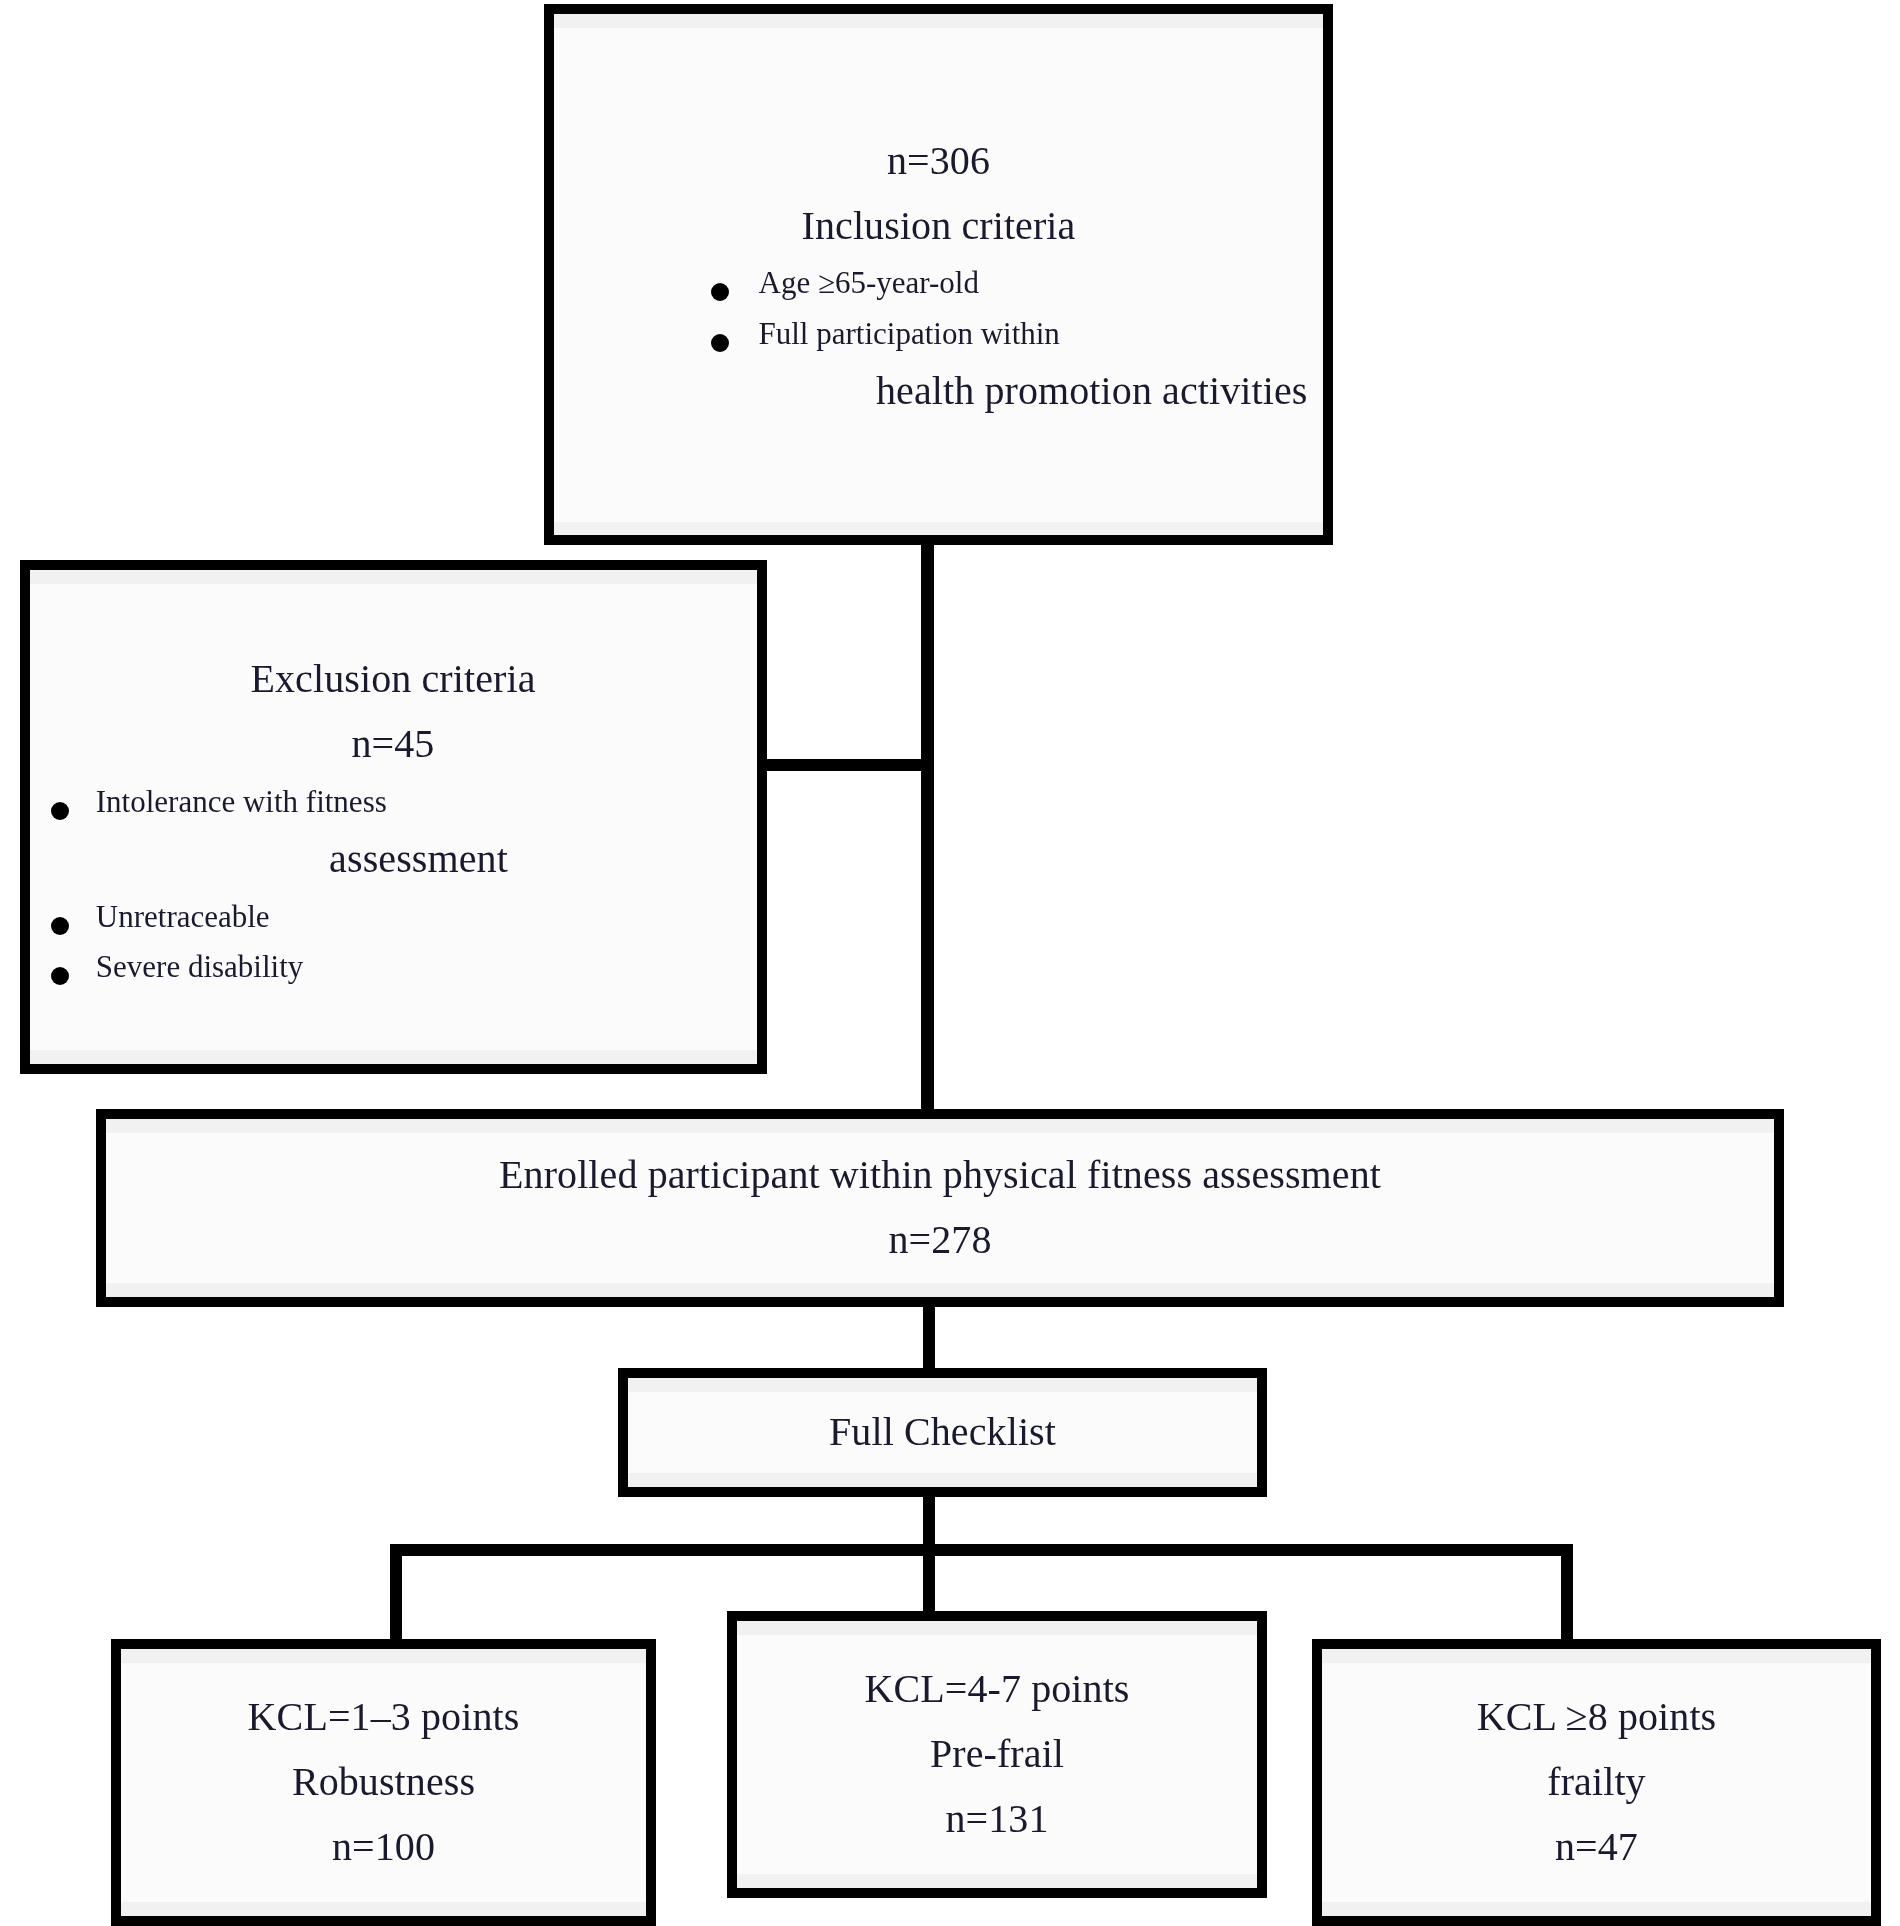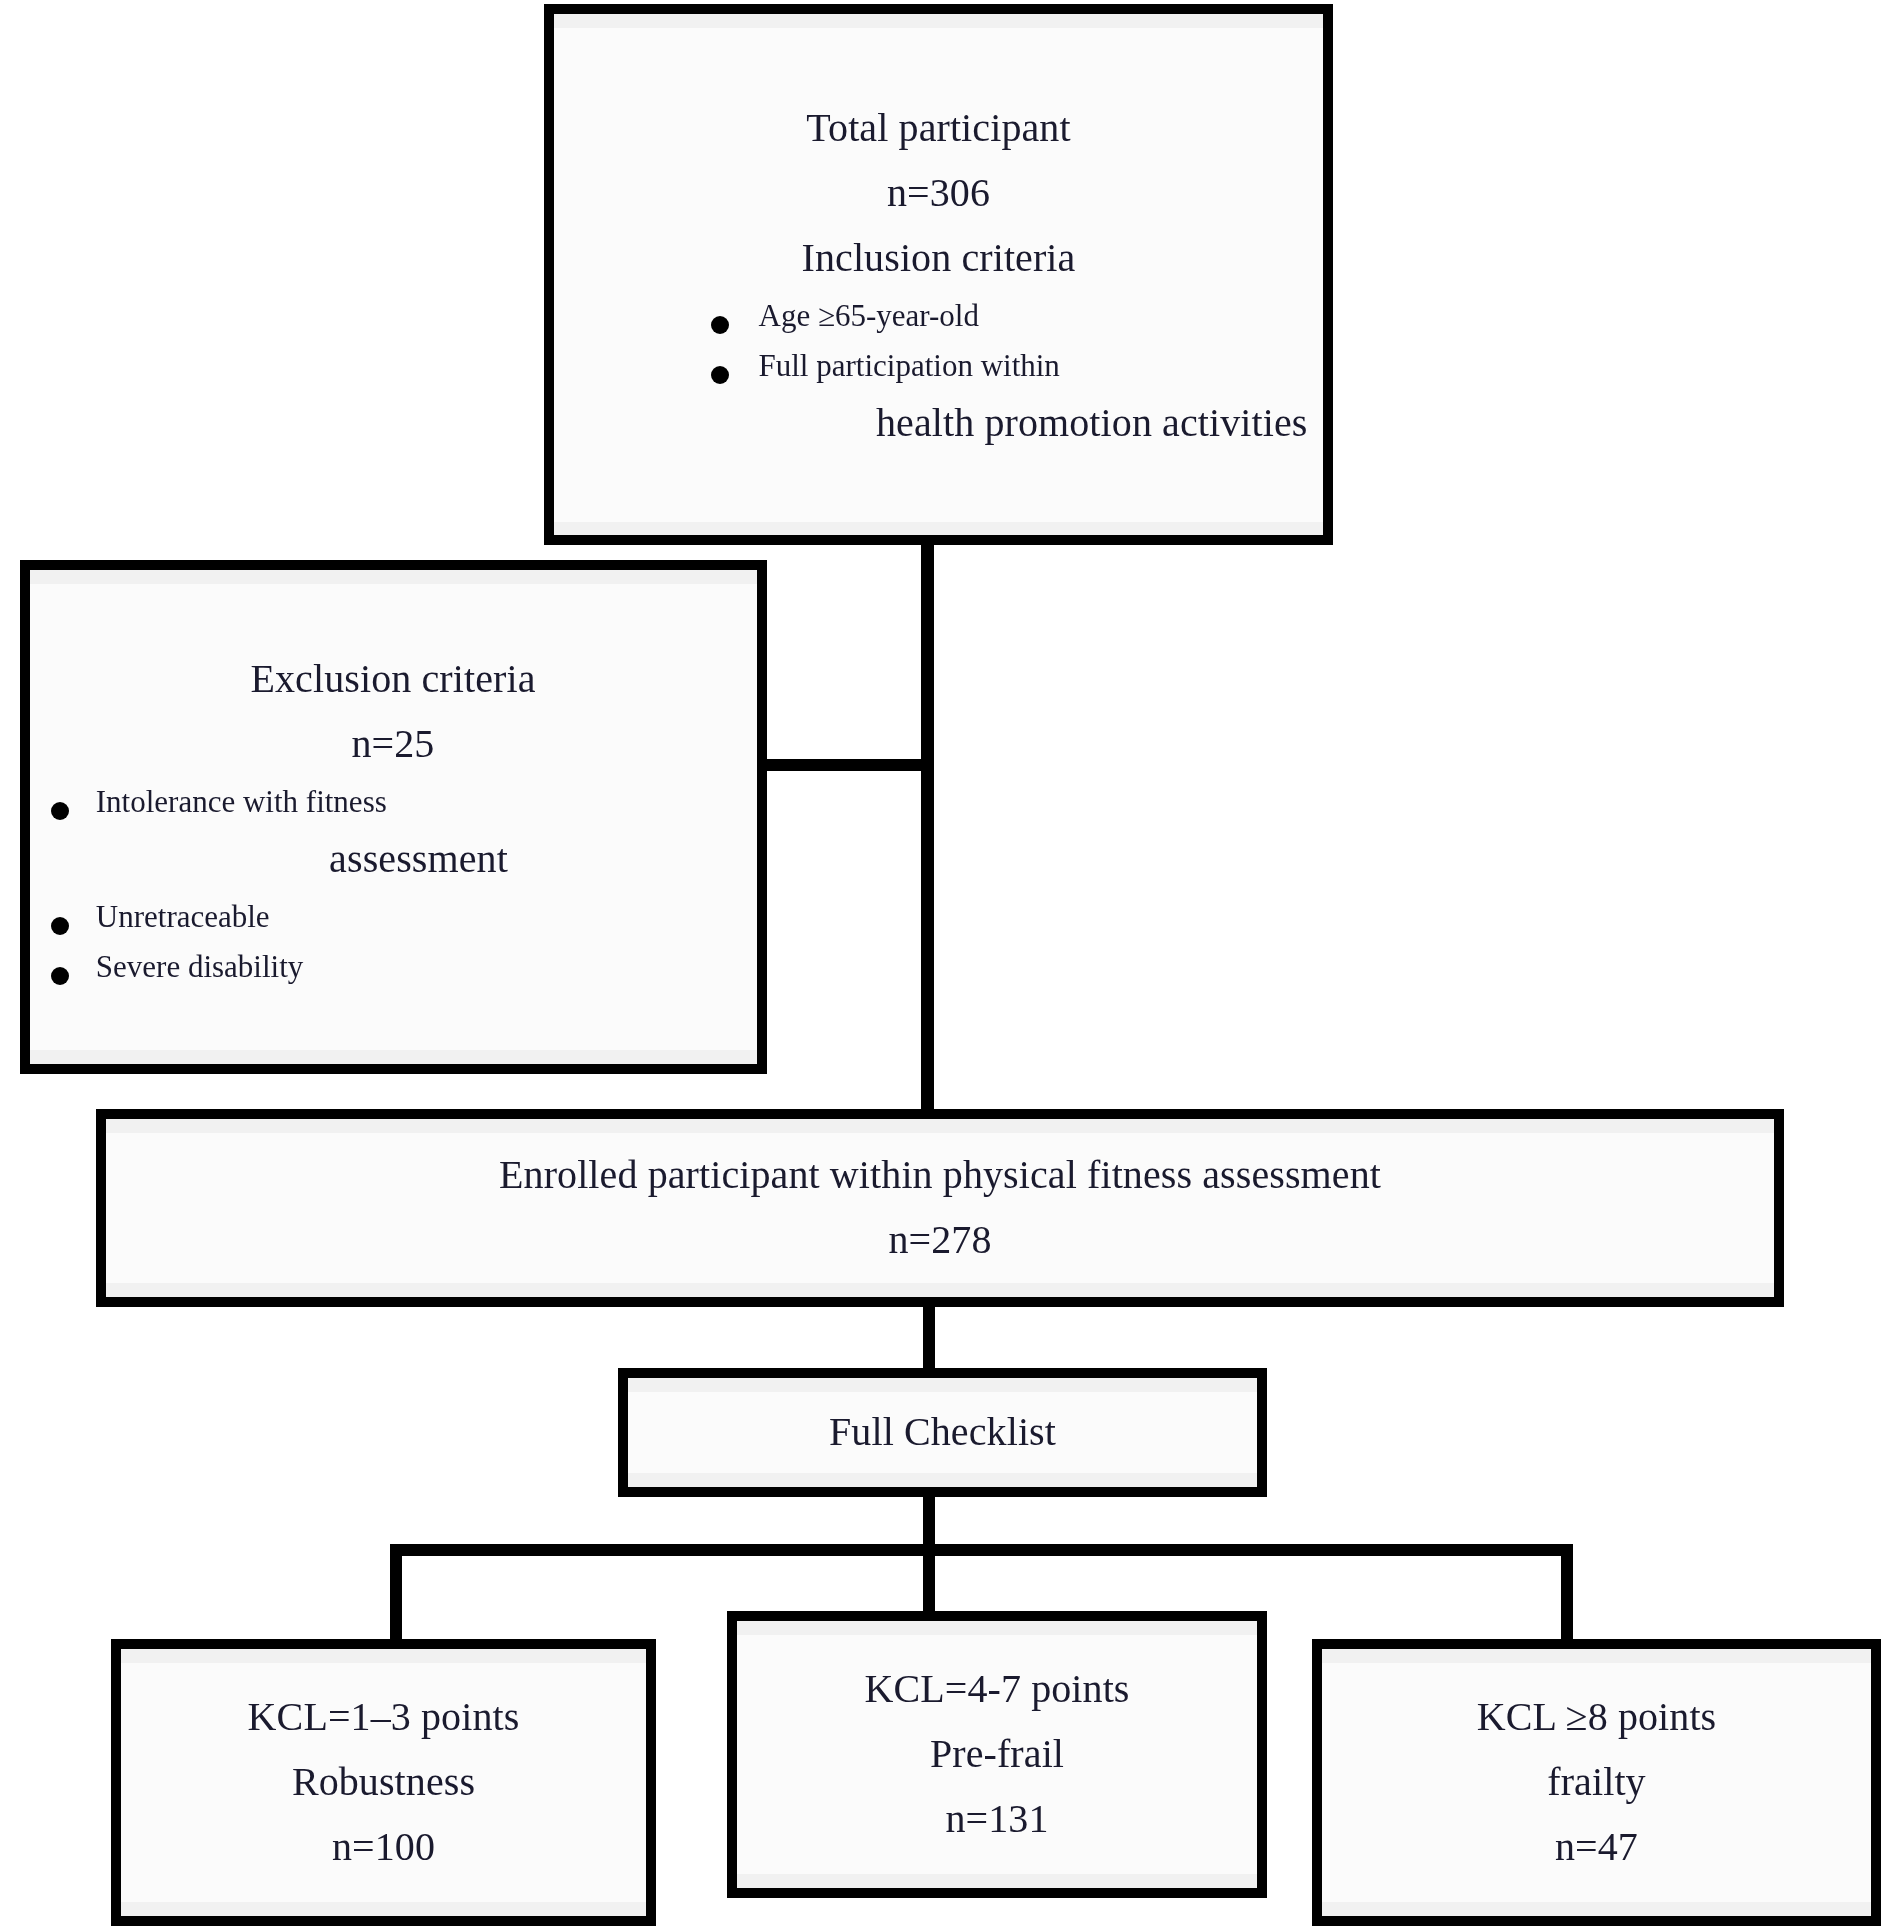--- a/index.html
+++ b/index.html
@@ -128,42 +128,41 @@
   <div class="conn" id="conn-exclusion"></div>
   <div class="conn" id="conn-trunk-2"></div>
   <div class="conn" id="conn-trunk-3"></div>
   <div class="conn" id="conn-distrib"></div>
   <div class="conn" id="conn-drop-left"></div>
   <div class="conn" id="conn-drop-mid"></div>
   <div class="conn" id="conn-drop-right"></div>
 
   <div class="node" id="box-total">
     <div class="inner">
-      <div class="line-txt">Total participant</div>
       <div class="line-txt">n=306</div>
       <div class="line-txt">Inclusion criteria</div>
 
       <div class="bullet-row">
         <span class="bullet-dot"></span>
         <span class="bullet-text">Age ≥65-year-old</span>
       </div>
 
       <div class="bullet-row">
         <span class="bullet-dot"></span>
         <span class="bullet-text">Full participation within</span>
       </div>
 
       <div class="line-txt" style="text-align:left; padding-left:301px;">health promotion activities</div>
     </div>
   </div>
 
   <div class="node" id="box-exclusion">
     <div class="inner">
       <div class="line-txt">Exclusion criteria</div>
-      <div class="line-txt">n=25</div>
+      <div class="line-txt">n=45</div>
 
       <div class="bullet-row">
         <span class="bullet-dot"></span>
         <span class="bullet-text">Intolerance with fitness</span>
       </div>
 
       <div class="line-txt hang" style="text-align:center; padding-left:51px;">assessment</div>
 
       <div class="bullet-row">
         <span class="bullet-dot"></span>

